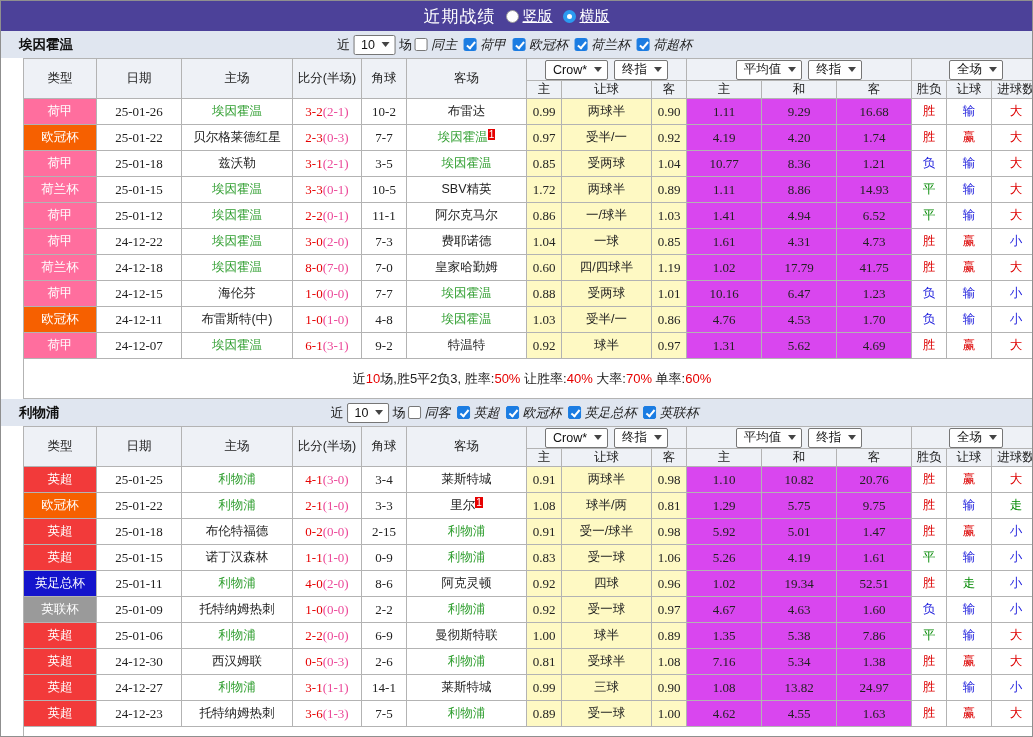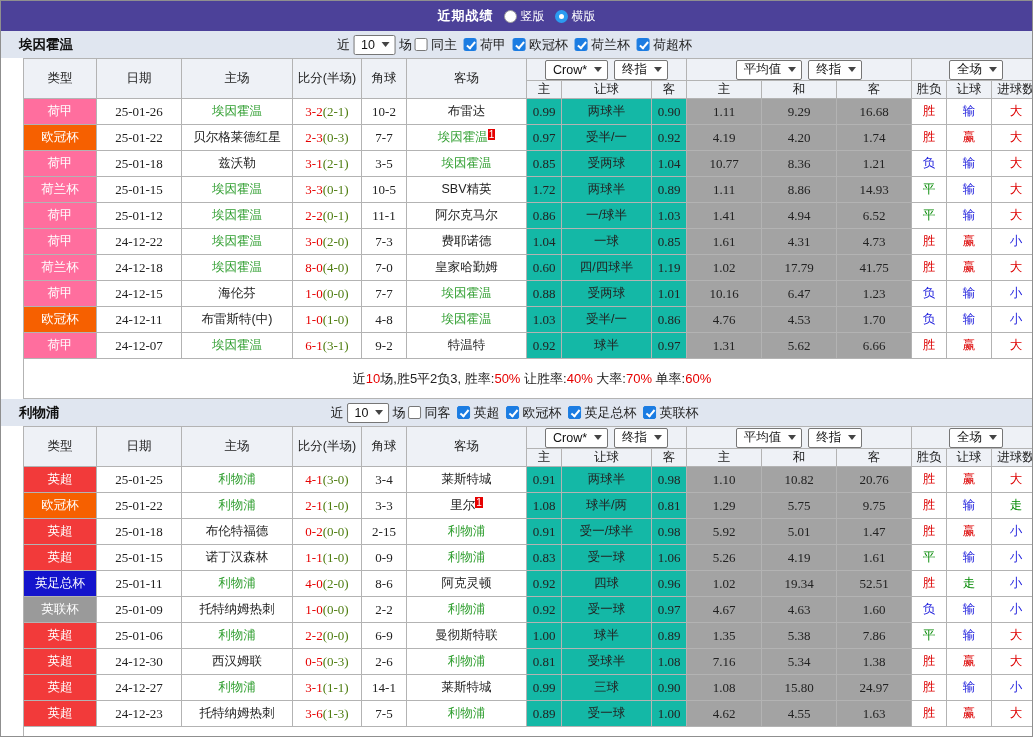--- a/index.html
+++ b/index.html
@@ -10,26 +10,26 @@
     border:1px solid #8f8f8f;
     overflow:hidden;
     position:relative;
   }
   
   .titlebar {
     height:30px; background:#4c4199; color:#fff;
     display:flex; align-items:center; justify-content:center; gap:10px;
     font-size:14px;
   }
-  .titlebar .ttl { font-weight:bold; font-size:13px; letter-spacing:1px; }
+  .titlebar .ttl { font-weight:normal; font-size:17px; letter-spacing:1px; }
   .radio-wrap { display:flex; align-items:center; gap:4px; cursor:pointer; }
   .radio { width:13px; height:13px; border-radius:50%; background:#fff; display:inline-block; }
   .radio.off { border:1px solid #9a9a9a; }
   .radio.on  { border:4px solid #2b9bf0; }
-  .titlebar .rlabel { font-size:12px; }
+  .titlebar .rlabel { font-size:15px;text-decoration:underline; }
   
   .filter-row {
     height:27px; background:#e0e6f0; position:relative;
     border-bottom:0; display:block;
   }
   .teamname {
     position:absolute; left:18px; top:0; height:27px; line-height:27px;
     font-weight:bold; font-size:13.5px; color:#111;
   }
   .filters {
@@ -47,37 +47,37 @@
     border-right:4px solid transparent; border-top:5px solid #444; margin-left:7px;
   }
   .cb { width:13px; height:13px; display:inline-block; flex:0 0 auto; }
   .cb.off { background:#fff; border:1px solid #777; border-radius:2px; }
   .cb.on  { background:#1b7ce2; border:1px solid #1b7ce2; border-radius:2px; }
   .cb.on::after {
     content:""; display:block; width:3px; height:7px;
     border:solid #fff; border-width:0 2px 2px 0;
     transform:rotate(40deg); margin:1px 0 0 4px;
   }
-  .cblabel { margin-right:4px; }
+  .cblabel { margin-right:4px;font-style:italic; }
   
   table { border-collapse:collapse; table-layout:fixed; width:1017px; margin:0 22px; }
   th, td { border:1px solid #b3b3b3; text-align:center; overflow:hidden; white-space:nowrap; }
   thead th { background:#eef1f6; font-weight:normal; font-size:12.5px; color:#222; }
   thead tr.h1 th { height:22px; }
   thead tr.h2 th { height:17px; }
   thead .selcell { background:#eef1f6; }
   thead .selgrp { display:flex; align-items:center; justify-content:center; gap:6px; }
   tbody td { height:26px; font-size:12.5px; color:#222; }
   tbody td.num { font-family:"Liberation Serif", serif; font-size:13px; }
-  td.colA { background:#14b8a6; }
-  td.colB { background:#a3a3a3; }
+  td.colA { background:#fef9c3; }
+  td.colB { background:#d946ef; }
   td.type { color:#fff; font-size:12.5px; }
   .focus { color:#2f9e2f; }
   .scr { color:#e60000; }
-  .half { color:#4d7c0f; }
+  .half { color:#ec4899; }
   .badge {
     display:inline-block; background:#e60000; color:#fff;
     font-size:10px; line-height:11px; padding:0 1px; vertical-align:3px;
     font-family:"Liberation Sans", sans-serif;
   }
   .r-r { color:#dd0000; } .r-g { color:#008800; } .r-b { color:#2222dd; }
   tfoot td { height:40px; font-size:13px; color:#222; background:#fff; }
   tfoot .red { color:#e60000; }
 </style>
 </head>
@@ -289,21 +289,21 @@
             <td class="num colB">4.31</td>
             <td class="num colB">4.73</td>
             <td class="r-r">胜</td>
             <td class="r-r">赢</td>
             <td class="r-b">小</td>
           </tr>
           <tr>
             <td class="type" style="background: rgb(255, 110, 158);">荷兰杯</td>
             <td class="num">24-12-18</td>
             <td class="focus">埃因霍温</td>
-            <td class="num"><span class="scr">8-0</span><span class="half">(4-0)</span></td>
+            <td class="num"><span class="scr">8-0</span><span class="half">(7-0)</span></td>
             <td class="num">7-0</td>
             <td>皇家哈勤姆</td>
             <td class="num colA">0.60</td>
             <td class="colA">四/四球半</td>
             <td class="num colA">1.19</td>
             <td class="num colB">1.02</td>
             <td class="num colB">17.79</td>
             <td class="num colB">41.75</td>
             <td class="r-r">胜</td>
             <td class="r-r">赢</td>
@@ -348,21 +348,21 @@
             <td class="num">24-12-07</td>
             <td class="focus">埃因霍温</td>
             <td class="num"><span class="scr">6-1</span><span class="half">(3-1)</span></td>
             <td class="num">9-2</td>
             <td>特温特</td>
             <td class="num colA">0.92</td>
             <td class="colA">球半</td>
             <td class="num colA">0.97</td>
             <td class="num colB">1.31</td>
             <td class="num colB">5.62</td>
-            <td class="num colB">6.66</td>
+            <td class="num colB">4.69</td>
             <td class="r-r">胜</td>
             <td class="r-r">赢</td>
             <td class="r-r">大</td>
           </tr>
         </tbody>
         <tfoot>
           <tr>
             <td colspan="15"><span>近</span><span class="red">10</span><span>场,胜5平2负3, 胜率:</span><span class="red">50%</span><span> 让胜率:</span><span class="red">40%</span><span> 大率:</span><span class="red">70%</span><span> 单率:</span><span class="red">60%</span></td>
           </tr>
         </tfoot>
@@ -602,21 +602,21 @@
             <td class="type" style="background: rgb(242, 58, 58);">英超</td>
             <td class="num">24-12-27</td>
             <td class="focus">利物浦</td>
             <td class="num"><span class="scr">3-1</span><span class="half">(1-1)</span></td>
             <td class="num">14-1</td>
             <td>莱斯特城</td>
             <td class="num colA">0.99</td>
             <td class="colA">三球</td>
             <td class="num colA">0.90</td>
             <td class="num colB">1.08</td>
-            <td class="num colB">15.80</td>
+            <td class="num colB">13.82</td>
             <td class="num colB">24.97</td>
             <td class="r-r">胜</td>
             <td class="r-b">输</td>
             <td class="r-b">小</td>
           </tr>
           <tr>
             <td class="type" style="background: rgb(242, 58, 58);">英超</td>
             <td class="num">24-12-23</td>
             <td>托特纳姆热刺</td>
             <td class="num"><span class="scr">3-6</span><span class="half">(1-3)</span></td>

